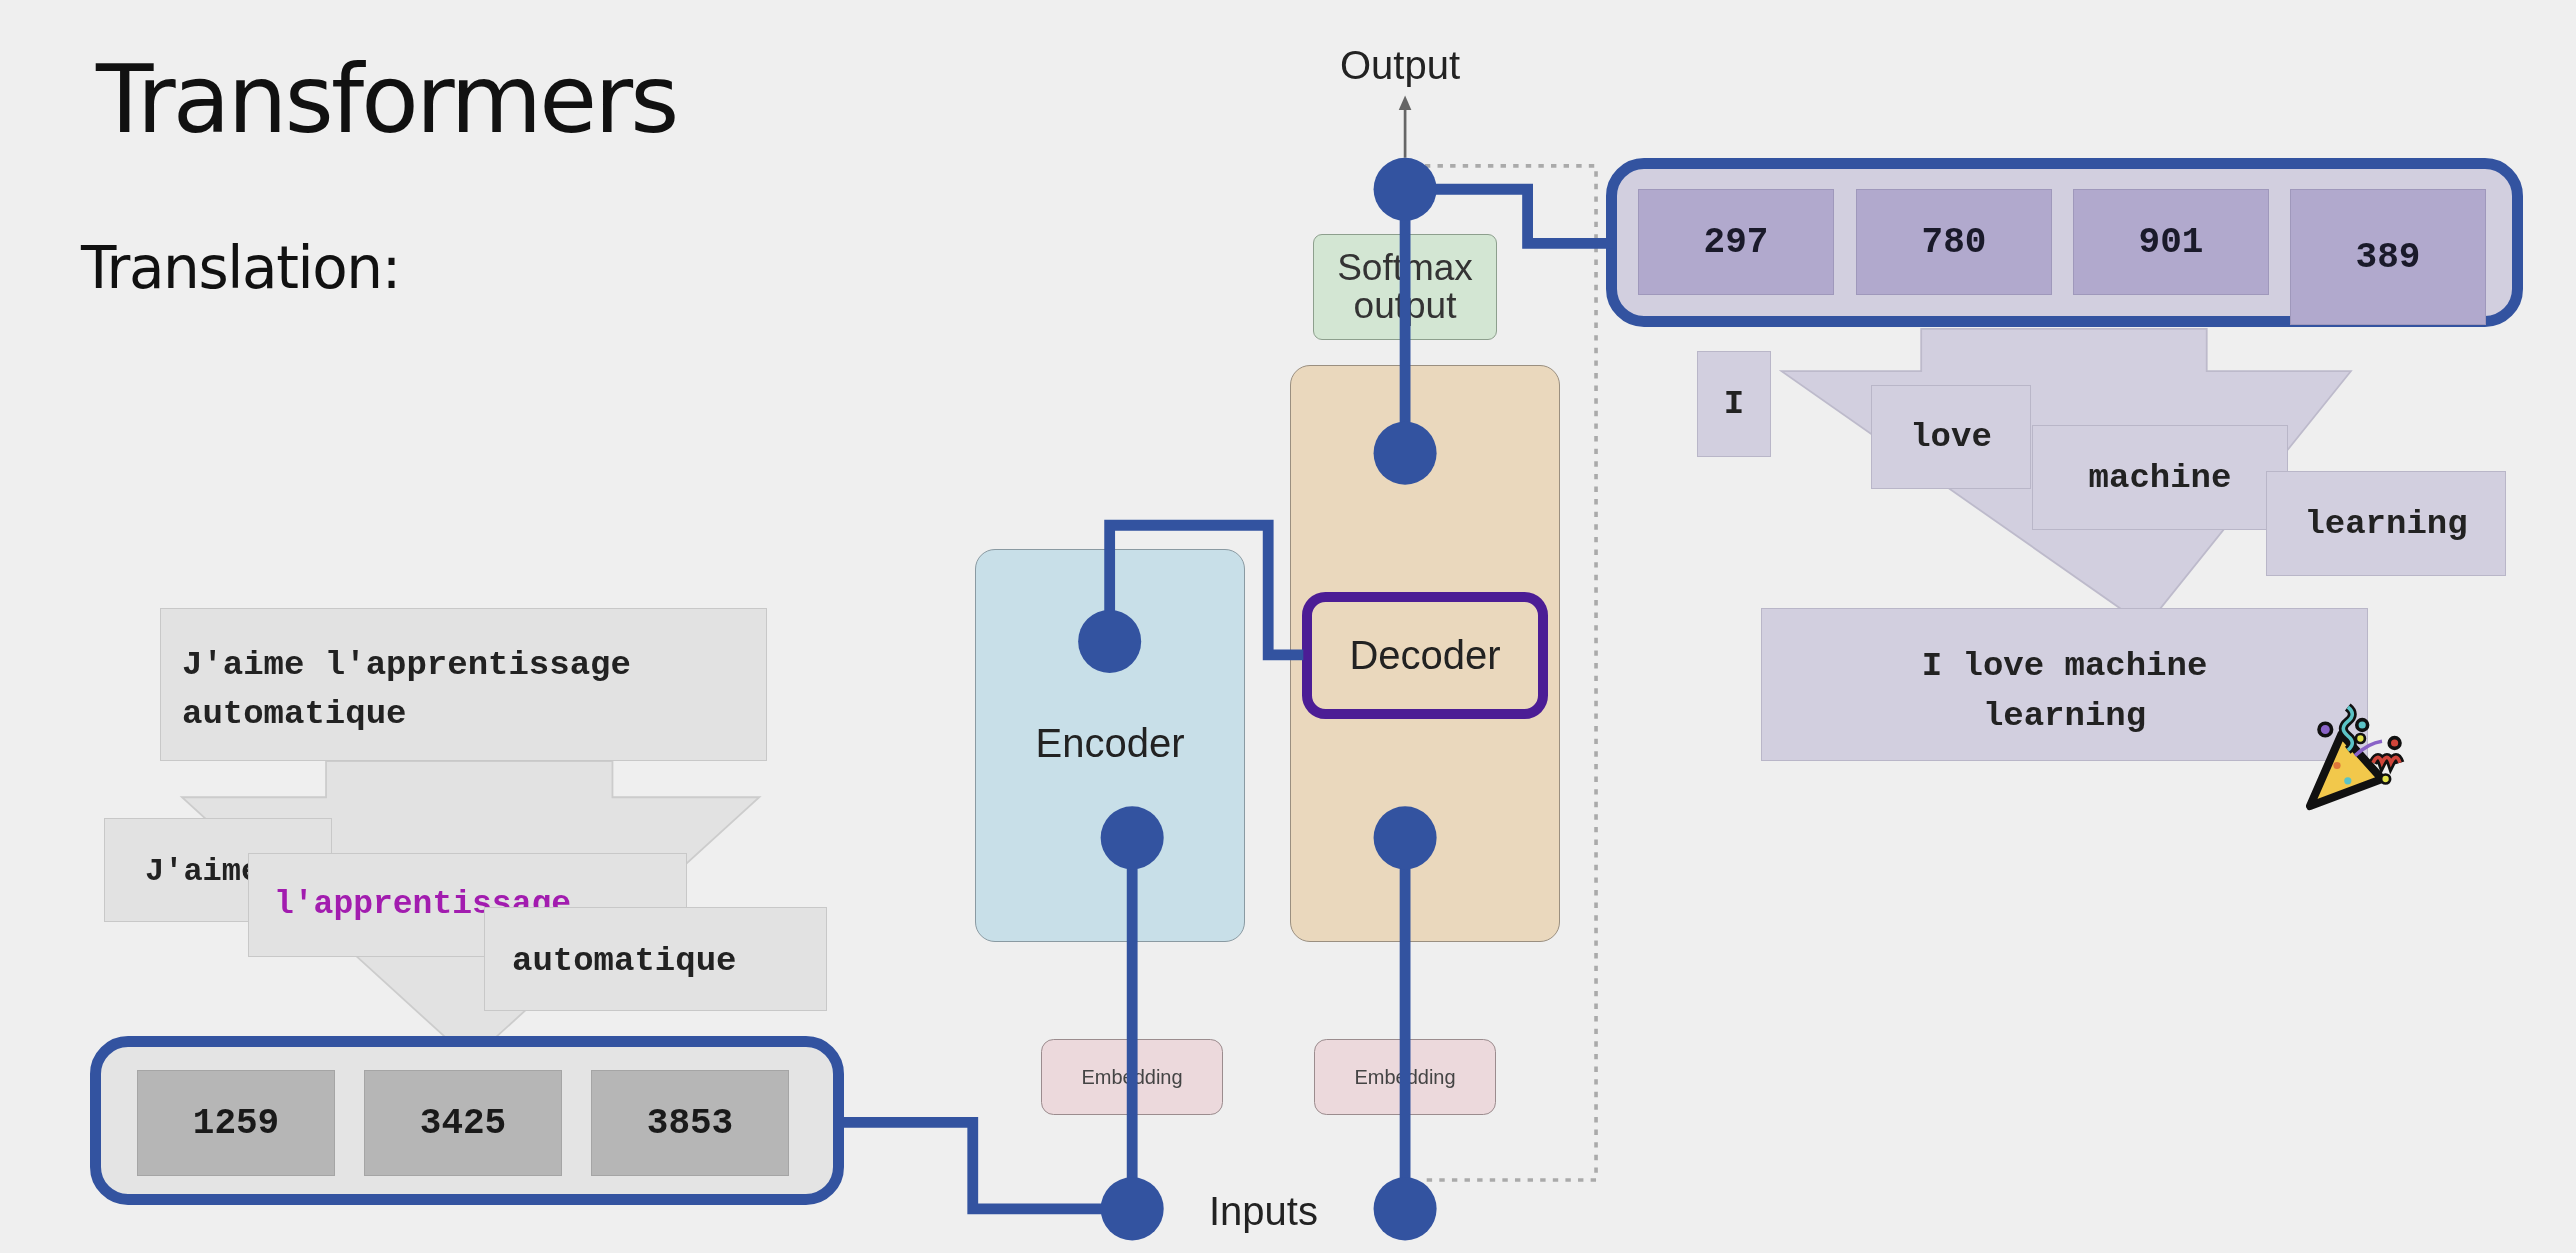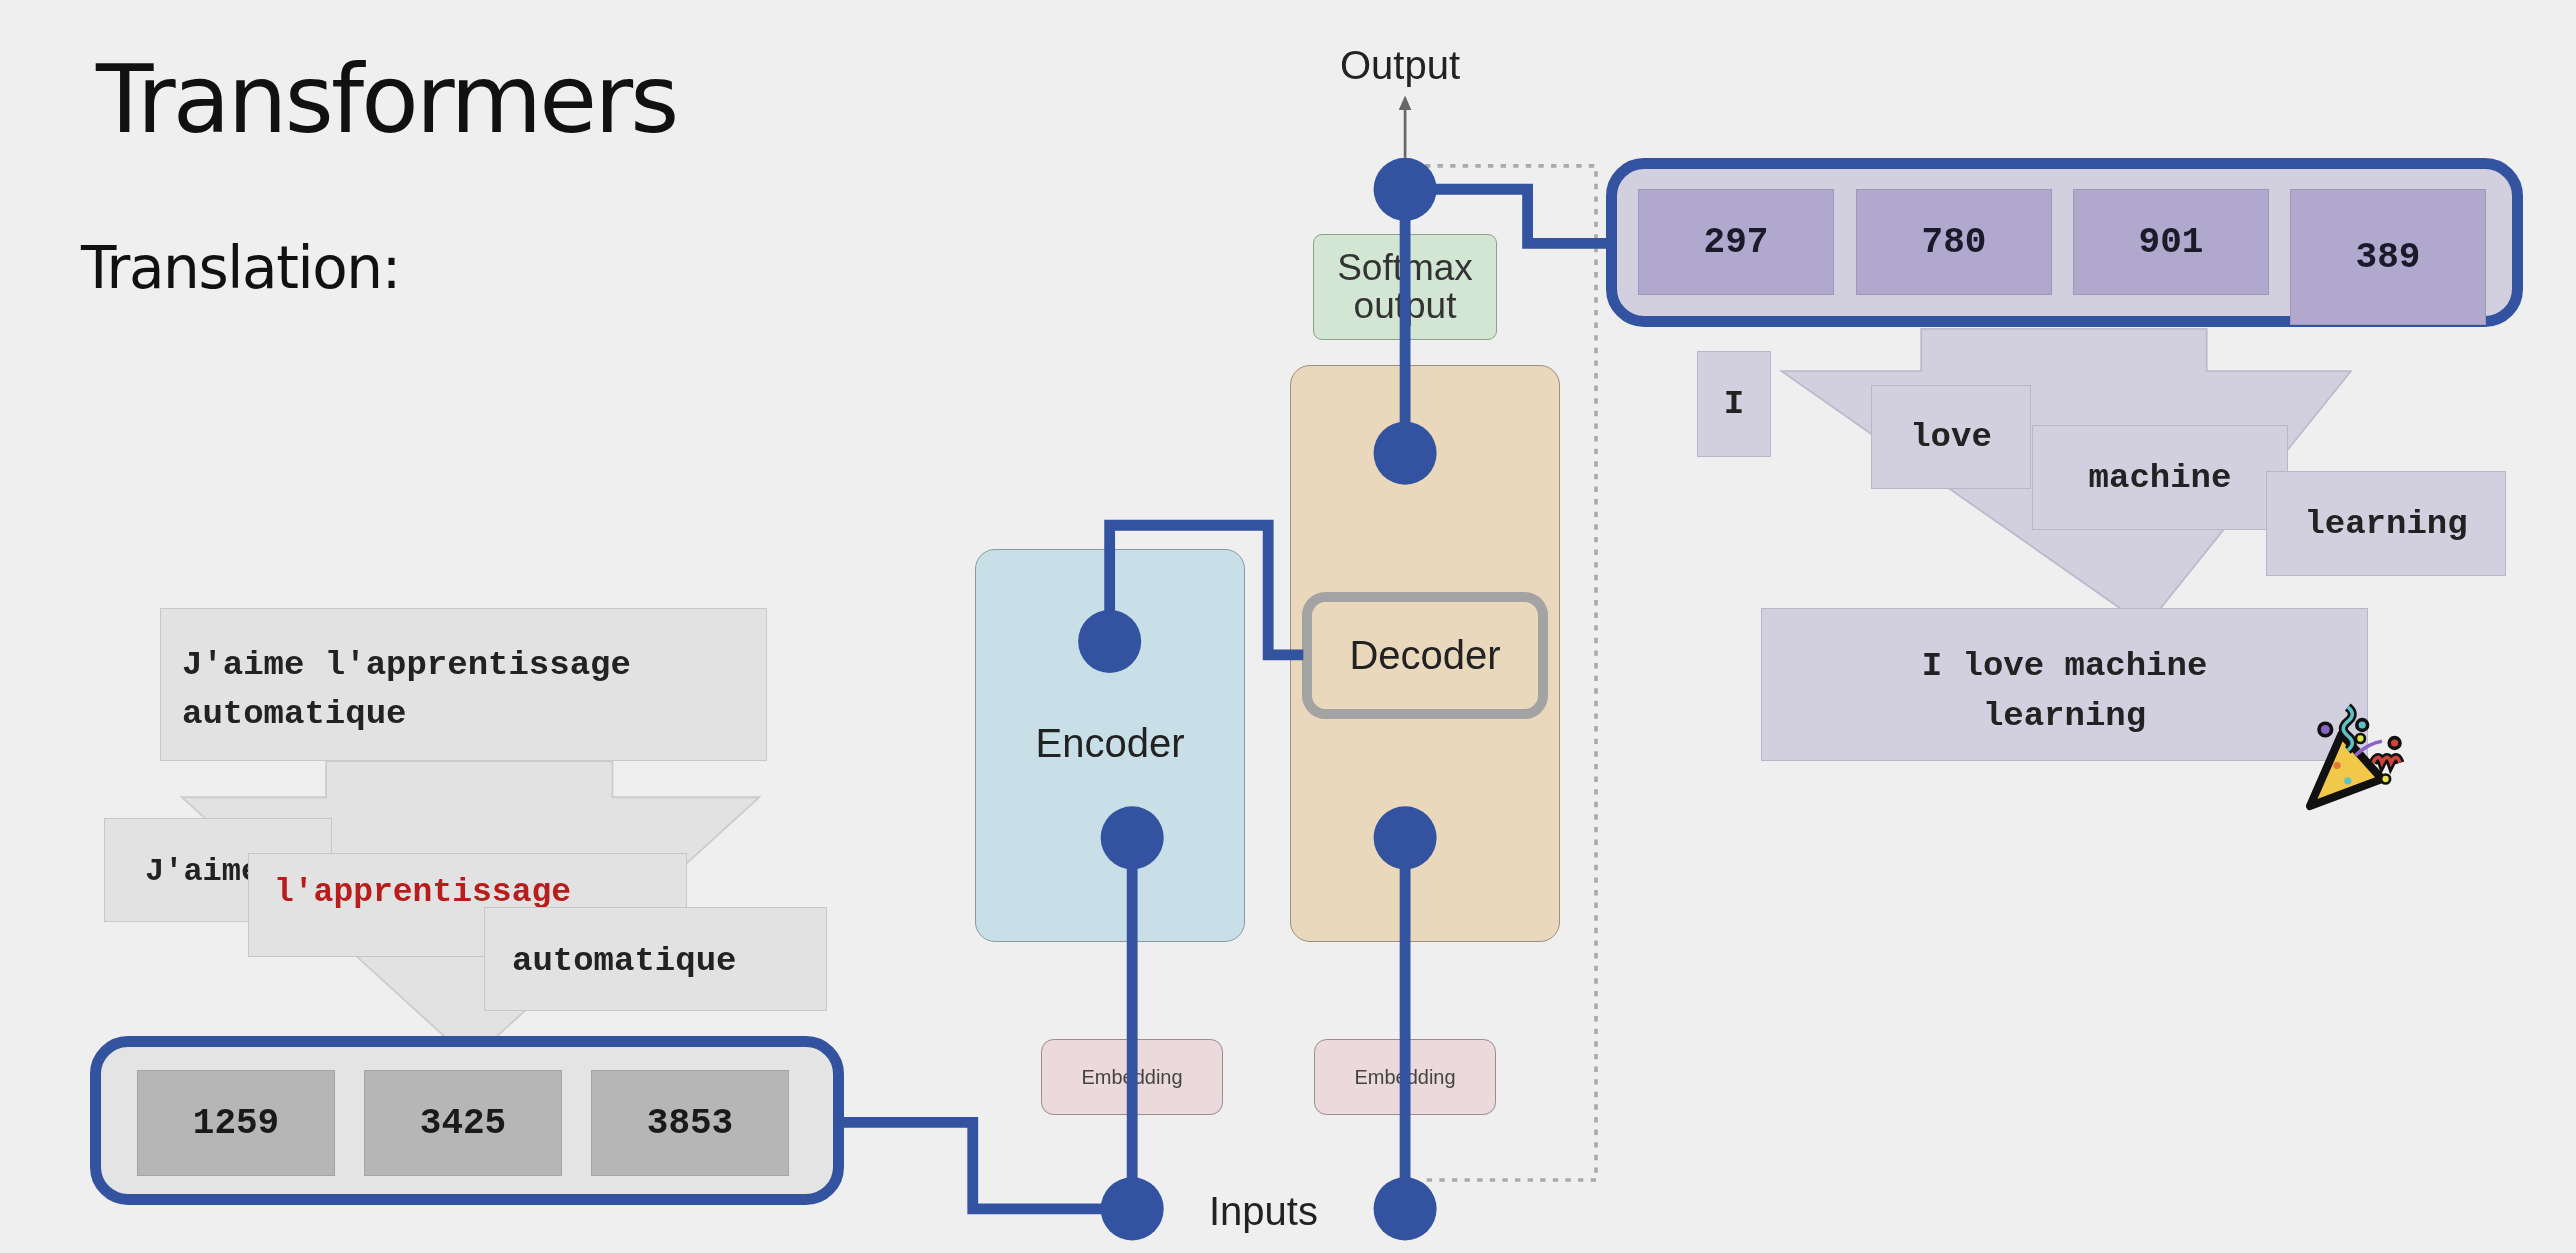--- a/index.html
+++ b/index.html
@@ -40,21 +40,21 @@
 </svg>
 
 <div class="abs gbox mono" style="left:160px; top:608px; width:607px; height:153px; padding:32px 21px; font-size:34px; line-height:49px; color:#222;">
   <div>J'aime l'apprentissage</div>
   <div>automatique</div>
 </div>
 
 <div class="abs gbox mono" style="left:104px; top:818px; width:228px; height:104px; padding:34px 40px; font-size:32px; color:#222; overflow:hidden; white-space:nowrap;">
   <span>J'aime</span>
 </div>
-<div class="abs gbox mono" style="left:248px; top:853px; width:439px; height:104px; padding:20px 25px; font-size:33px; color:#b91c1c; overflow:hidden; white-space:nowrap;">
+<div class="abs gbox mono" style="left:248px; top:853px; width:439px; height:104px; padding:32px 25px; font-size:33px; color:#a21caf; overflow:hidden; white-space:nowrap;">
   <span>l'apprentissage</span>
 </div>
 <div class="abs gbox mono" style="left:484px; top:907px; width:343px; height:104px; padding:34px 27px; font-size:34px; color:#222; white-space:nowrap;">
   <span>automatique</span>
 </div>
 
 <div class="abs frame" style="left:90px; top:1036px; width:754px; height:169px; background:#e4e4e4;"></div>
 <div class="abs tok-in mono" style="left:137px; top:1070px; width:198px; height:106px;">
     <span>1259</span>
   </div>
@@ -62,21 +62,21 @@
     <span>3425</span>
   </div>
 <div class="abs tok-in mono" style="left:591px; top:1070px; width:198px; height:106px;">
     <span>3853</span>
   </div>
 
 <div class="abs" style="left:975px; top:549px; width:270px; height:393px; background:#c8dfe8; border:1.8px solid #8a9aa2; border-radius:20px;"></div>
 <div class="abs lbl" style="left:975px; top:721px; width:270px; text-align:center; font-size:40px;">Encoder</div>
 
 <div class="abs" style="left:1290px; top:365px; width:270px; height:577px; background:#ead8bd; border:1.8px solid #9a8f80; border-radius:20px;"></div>
-<div class="abs" style="left:1302px; top:592px; width:246px; height:127px; border:10px solid #a3a3a3; border-radius:23.4px; display:flex; align-items:center; justify-content:center;">
+<div class="abs" style="left:1302px; top:592px; width:246px; height:127px; border:10px solid #4c1d95; border-radius:23.4px; display:flex; align-items:center; justify-content:center;">
   <span class="lbl" style="font-size:40px;">Decoder</span>
 </div>
 
 <div class="abs lbl" style="left:1313px; top:234px; width:184px; height:106px; background:#d3e6d3; border:1.8px solid #8d9f8d; border-radius:9px; text-align:center; font-size:37px; line-height:38px; padding-top:14.4px; color:#333;">
   <div>Softmax</div>
   <div>output</div>
 </div>
 
 <div class="abs lbl" style="left:1041px; top:1039px; width:182px; height:76px; background:#ecd9dc; border:1.8px solid #9b8c8e; border-radius:12.6px; display:flex; align-items:center; justify-content:center; font-size:20px; color:#444;">
   <span>Embedding</span>

